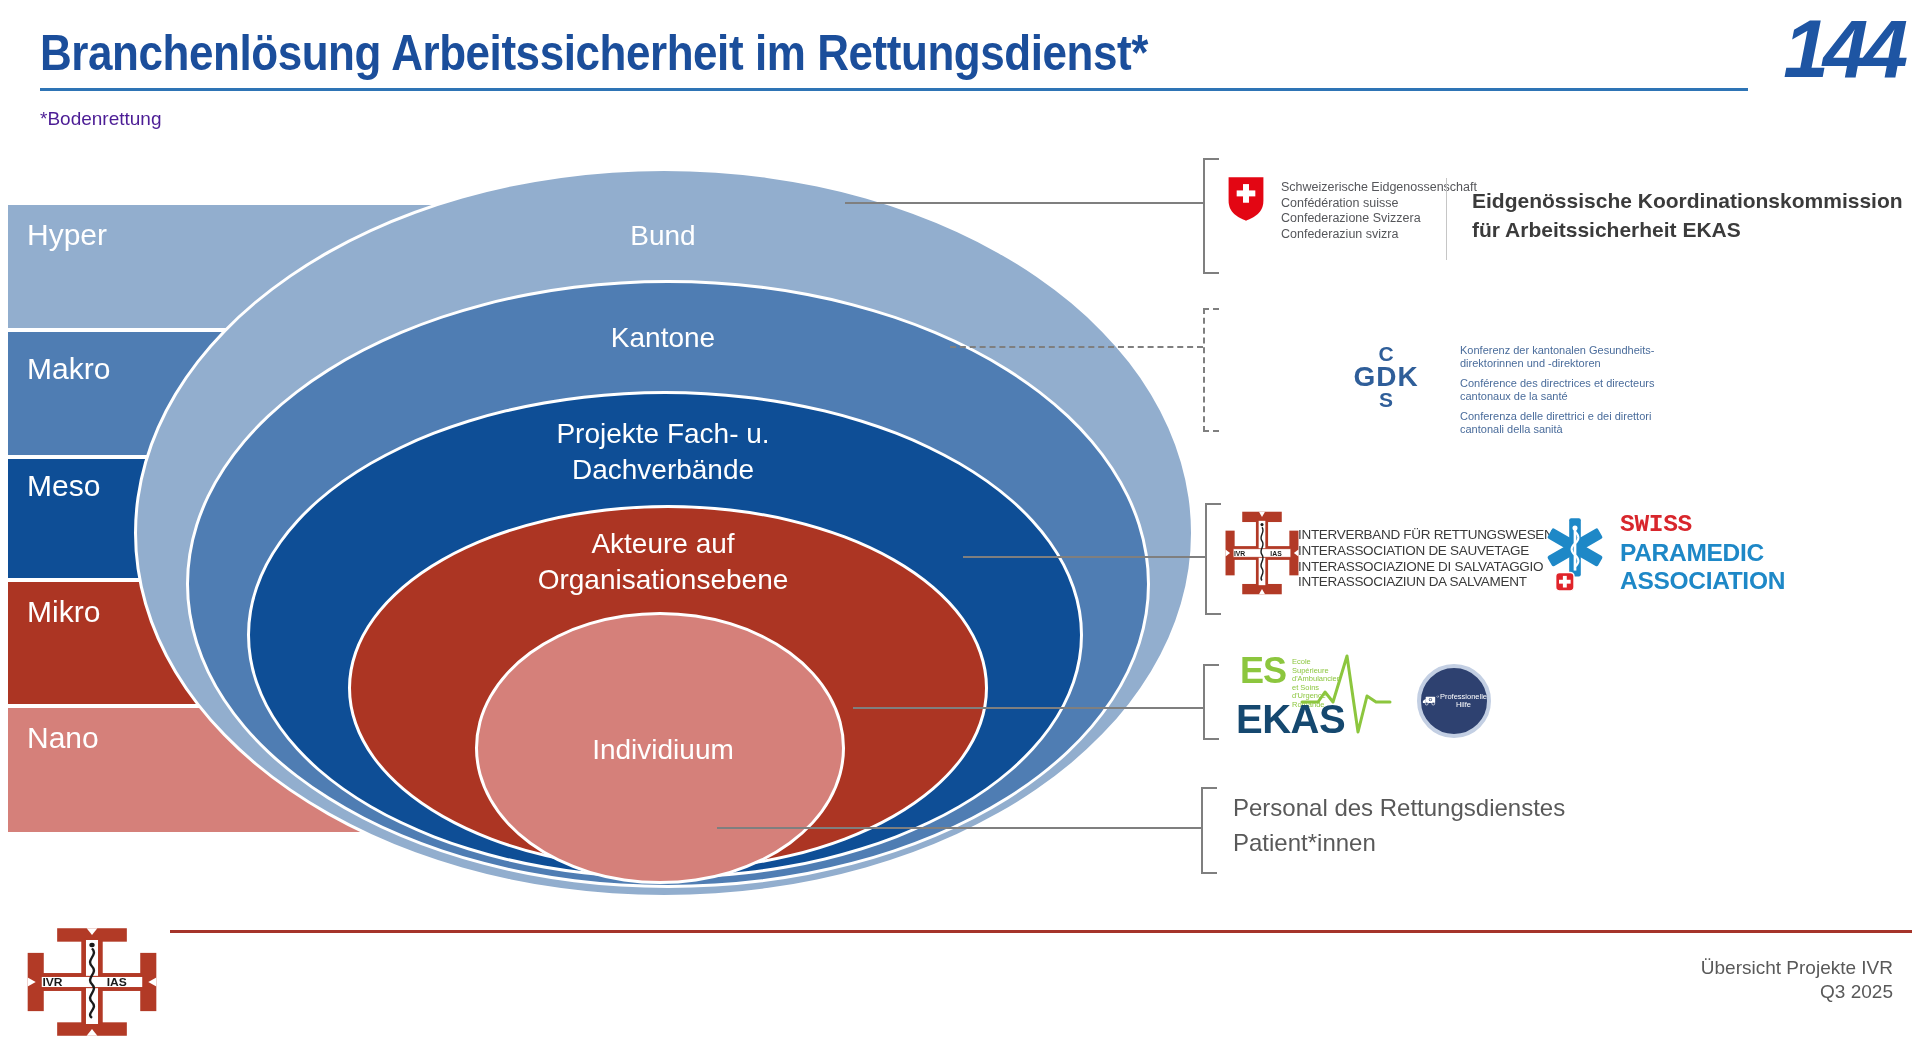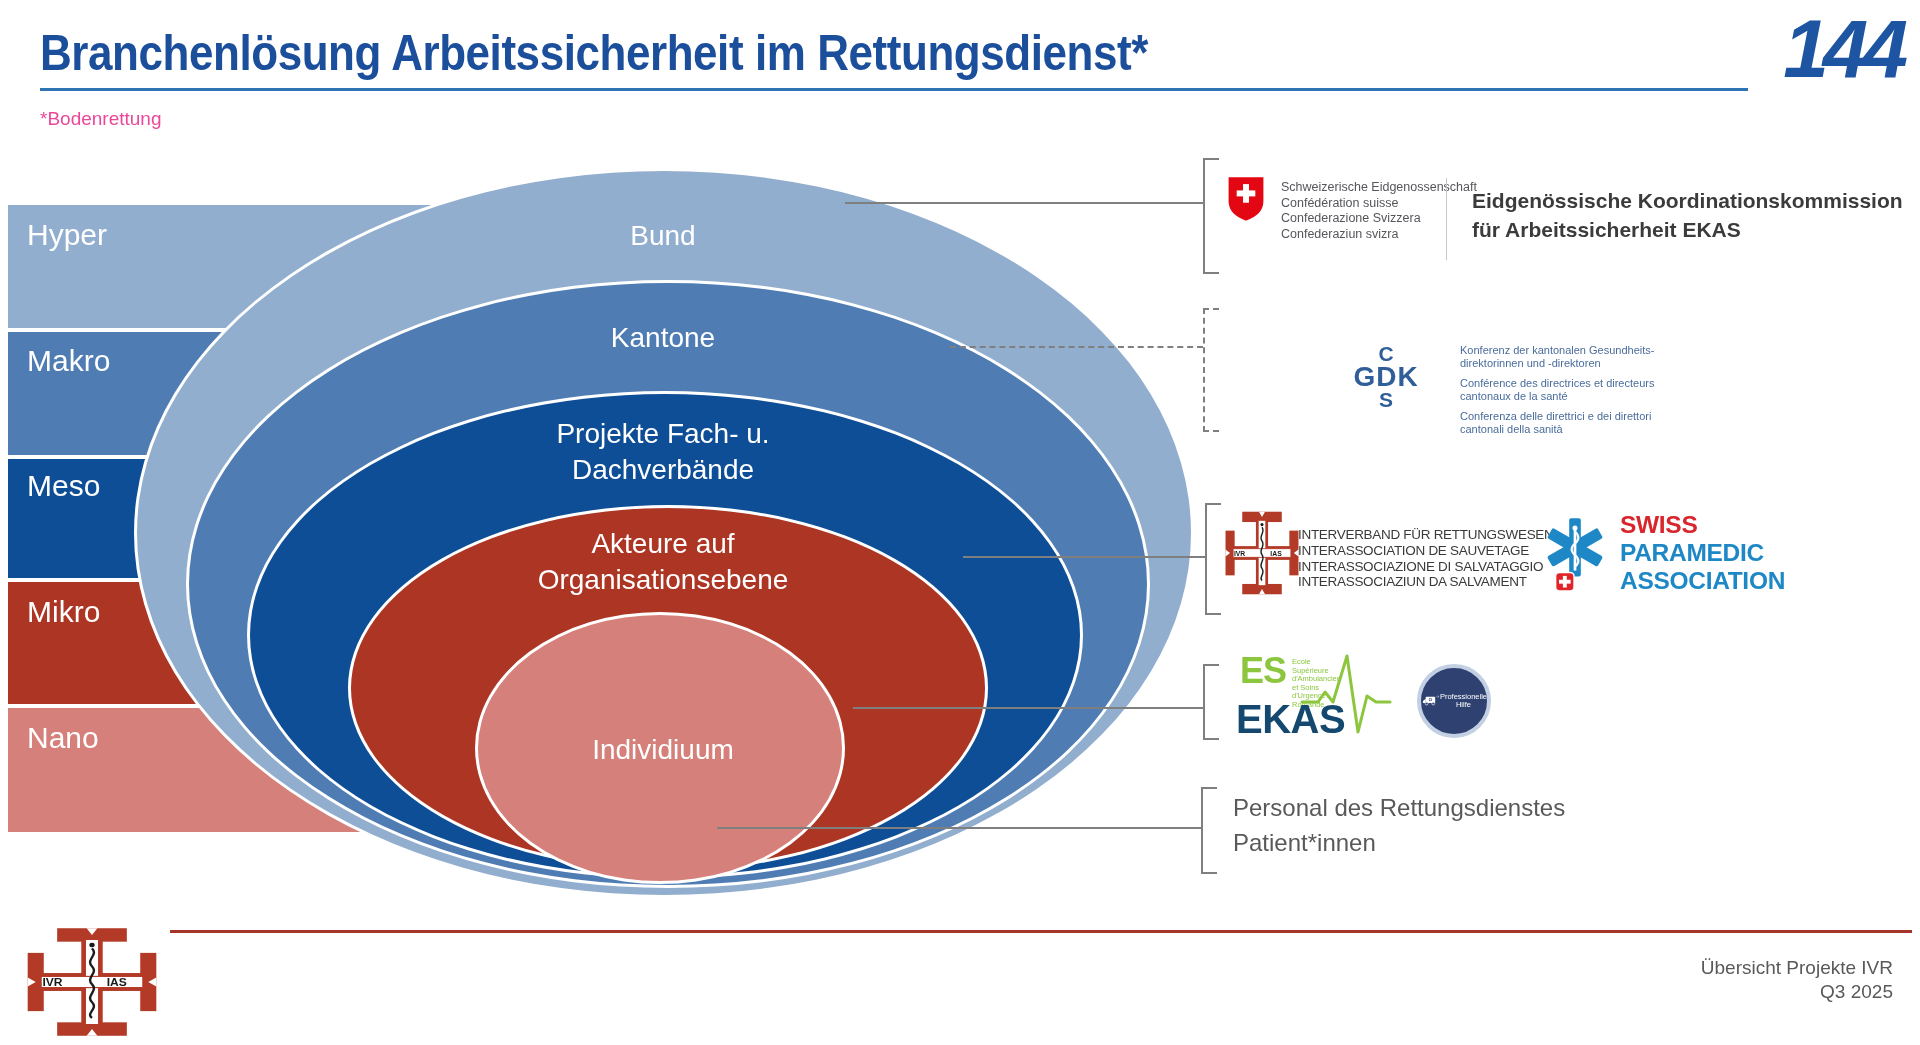--- a/index.html
+++ b/index.html
@@ -5,21 +5,21 @@
   html,body{margin:0;padding:0;background:#fff;}
   #slide{position:relative;width:1920px;height:1045px;background:#fff;overflow:hidden;
          font-family:"Liberation Sans","DejaVu Sans",sans-serif;}
 
   
   .title{position:absolute;left:40px;top:24px;font-size:50px;font-weight:bold;
          color:var(--title-blue,#1B4E9B);white-space:nowrap;transform:scaleX(.88);
          transform-origin:left top;letter-spacing:-.5px;}
   .title-underline{position:absolute;left:40px;top:88px;width:1708px;height:3px;
          background:var(--underline-blue,#2E74B5);}
-  .footnote{position:absolute;left:40px;top:108px;font-size:19px;color:#ec4899;}
+  .footnote{position:absolute;left:40px;top:108px;font-size:19px;color:#4c1d95;}
   .num144{position:absolute;right:18px;top:2px;font-size:82px;font-weight:800;font-style:italic;
          color:var(--logo-blue,#1E55A3);letter-spacing:-6px;}
 
   
   .band{position:absolute;left:8px;width:492px;z-index:0;}
   .band-hyper{top:205px;height:123px;background:var(--hyper-blue,#92AECE);}
   .band-makro{top:332px;height:123px;background:var(--makro-blue,#4F7DB3);}
   .band-meso{top:459px;height:119px;background:var(--meso-blue,#0E4E96);}
   .band-mikro{top:582px;height:122px;background:var(--mikro-red,#AC3523);}
   .band-nano{top:708px;height:124px;background:var(--nano-salmon,#D5807A);}
@@ -54,21 +54,21 @@
   .gdk-letters .l-mid{font-size:28px;line-height:26px;letter-spacing:1px;}
   .gdk-letters .l-bot{font-size:21px;line-height:20px;}
   .gdk-entries{left:1460px;top:344px;}
   .gdk-entry{margin-bottom:7px;}
   .gdk-entry div{font-size:11px;line-height:13px;color:#4A6C9B;}
 
   .ivr-lines{left:1298px;top:527px;}
   .ivr-lines div{font-size:13.5px;line-height:15.8px;color:#3A3A3A;letter-spacing:-.3px;}
 
   .spa-text{left:1620px;top:511px;font-weight:bold;font-size:24.5px;line-height:28px;letter-spacing:-.3px;}
-  .spa-red{color:var(--spa-red,#D8262C);}
+  .spa-red{color:var(--spa-red,#D8262C);font-family:Liberation Mono, monospace;}
   .spa-blue{color:var(--spa-blue,#1E88C7);}
 
   .es-word{left:1240px;top:652px;font-size:36px;line-height:38px;font-weight:bold;
            color:var(--es-green,#8CC63E);letter-spacing:-1px;}
   .es-tagline{left:1292px;top:658px;}
   .es-tagline div{font-size:7.5px;line-height:8.6px;color:var(--es-green,#8CC63E);}
   .asur-word{left:1236px;top:697px;font-size:40px;line-height:44px;font-weight:bold;
            color:var(--asur-navy,#15486F);letter-spacing:-.5px;}
   .ecg{position:absolute;left:1300px;top:650px;z-index:11;}
 
@@ -102,21 +102,21 @@
   <div class="band band-mikro"></div>
   <div class="band band-nano"></div>
 
   <div class="ellipse e1"></div>
   <div class="ellipse e2"></div>
   <div class="ellipse e3"></div>
   <div class="ellipse e4"></div>
   <div class="ellipse e5"></div>
 
   <div class="band-label" style="top:218px;">Hyper</div>
-  <div class="band-label" style="top:344px;">Makro</div>
+  <div class="band-label" style="top:352px;">Makro</div>
   <div class="band-label" style="top:469px;">Meso</div>
   <div class="band-label" style="top:595px;">Mikro</div>
   <div class="band-label" style="top:721px;">Nano</div>
 
   <div class="olabel" style="top:218px;">Bund</div>
   <div class="olabel" style="top:320px;">Kantone</div>
   <div class="olabel" style="top:416px;">
     <div>Projekte Fach- u.</div>
     <div>Dachverbände</div>
   </div>

